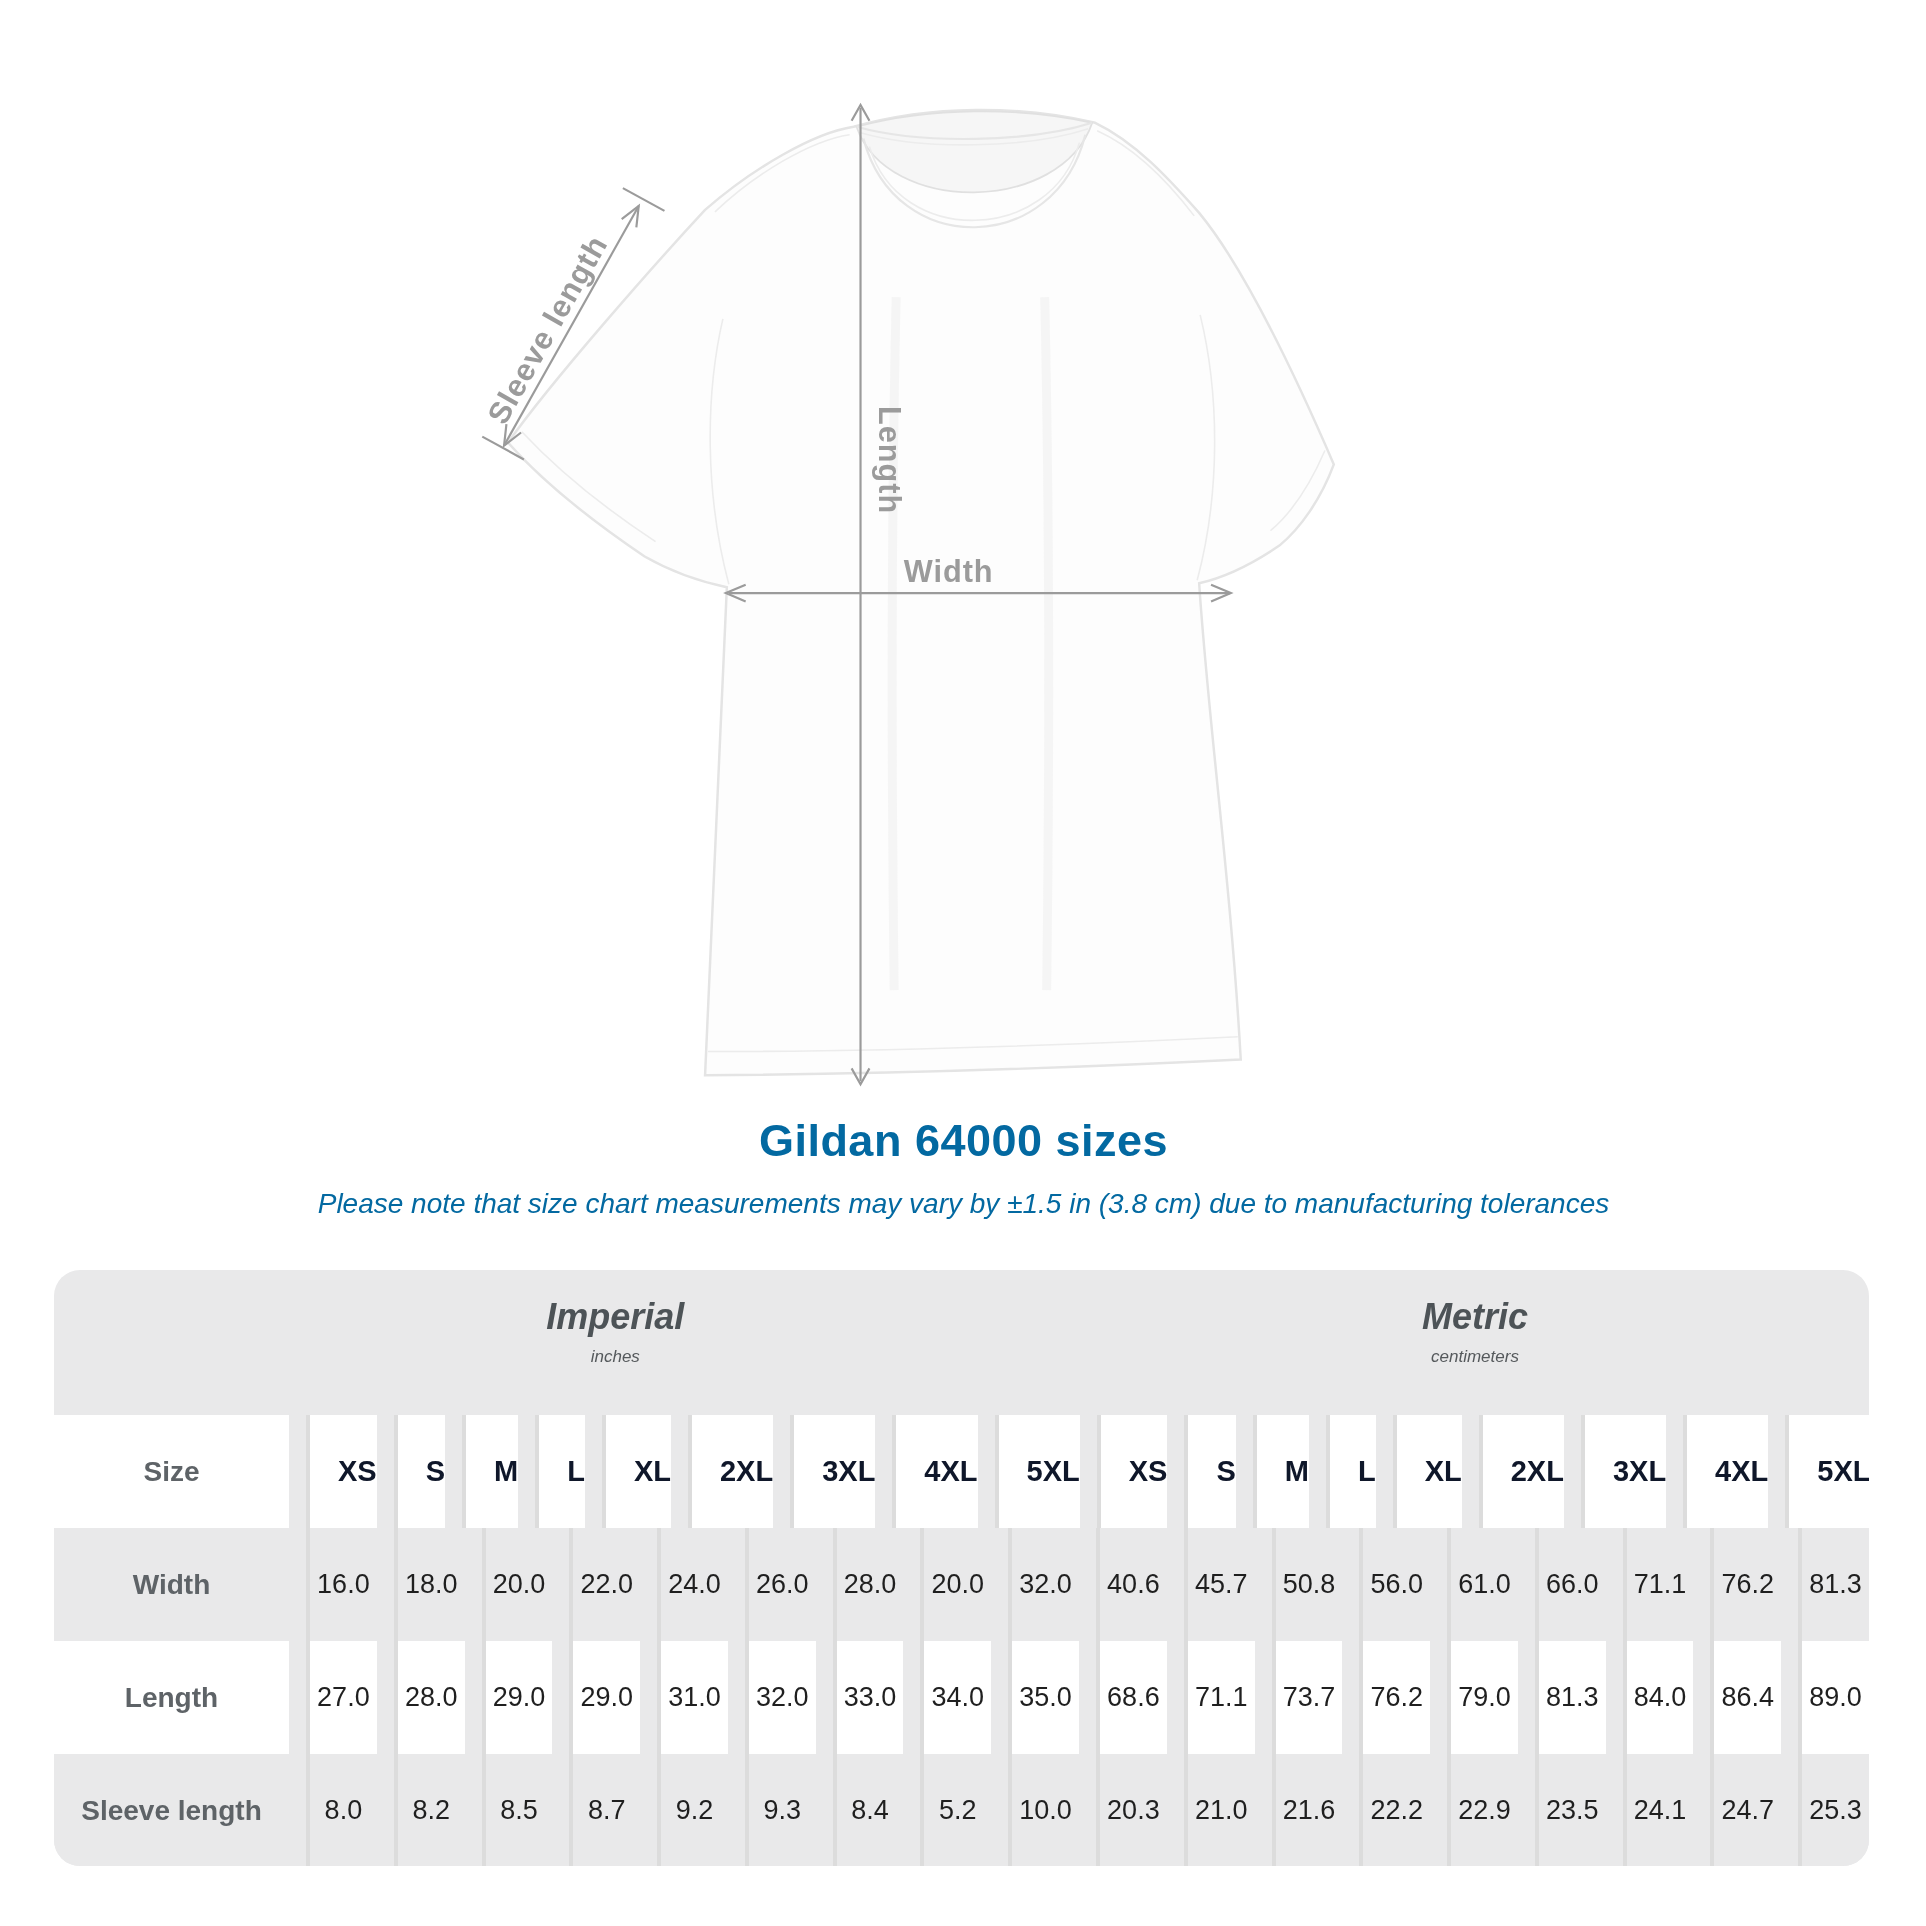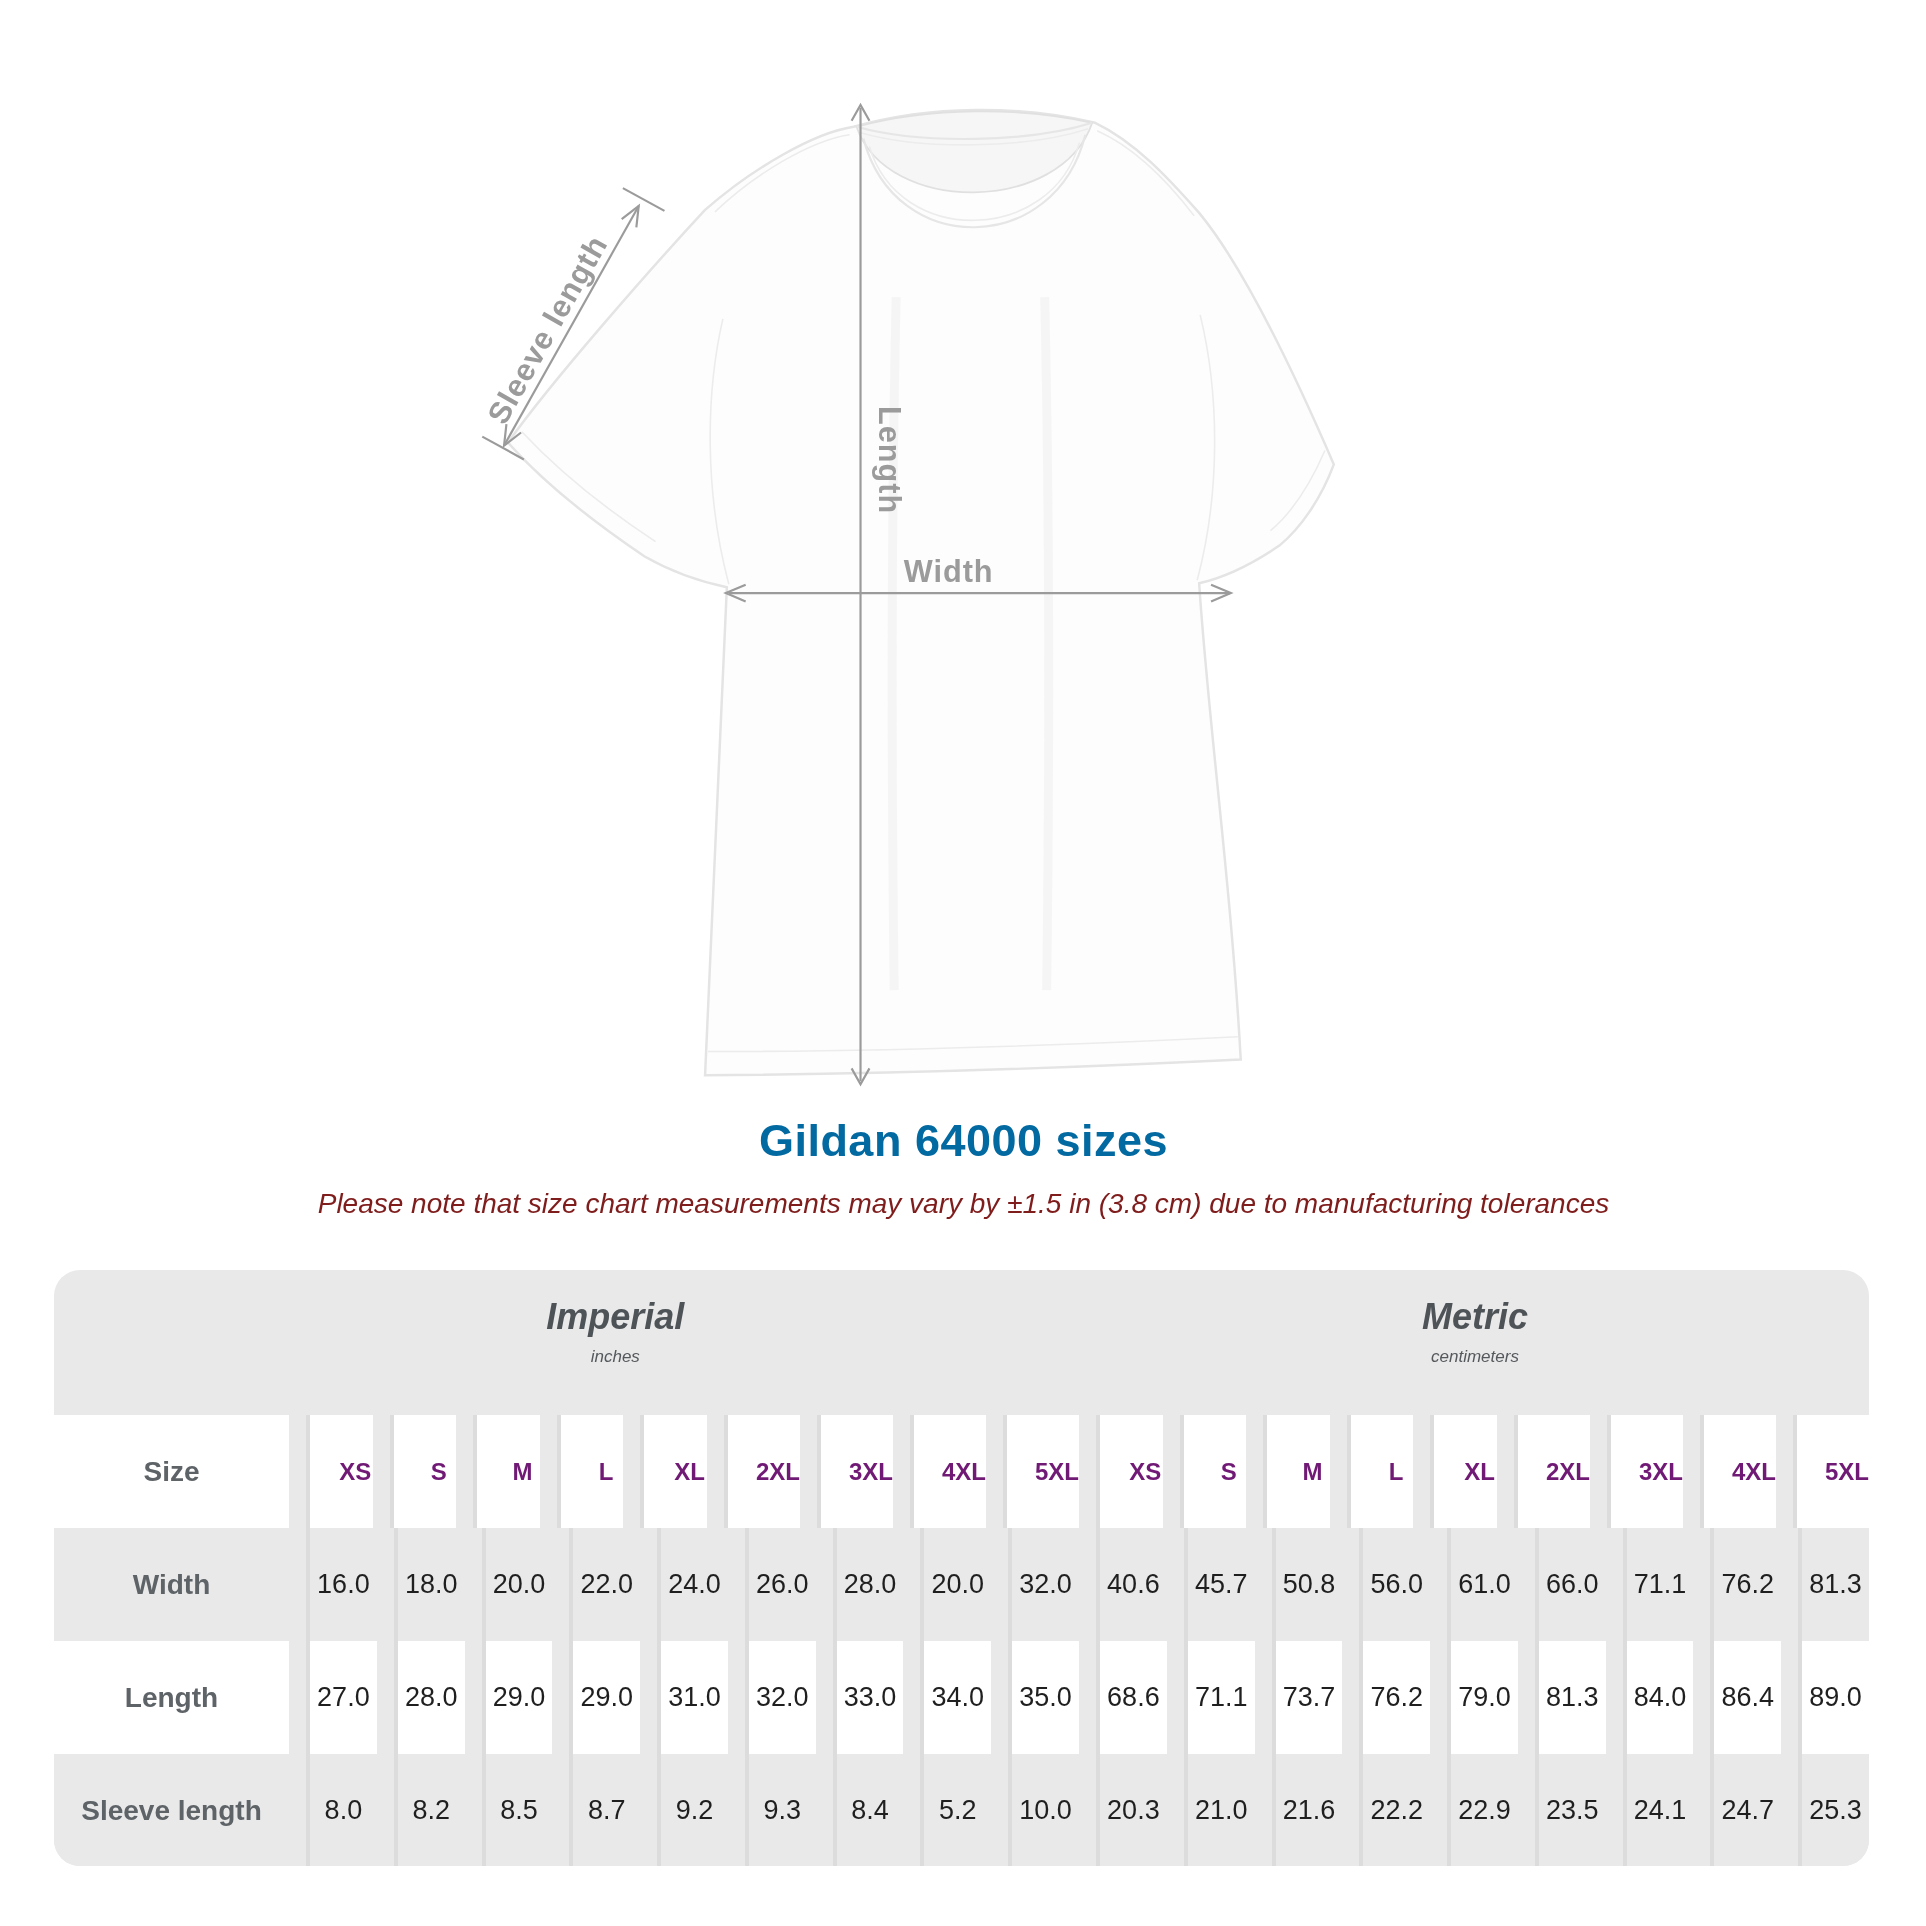--- a/index.html
+++ b/index.html
@@ -11,36 +11,36 @@
   .dim-label{fill:#9b9b9b;font-family:"Liberation Sans",sans-serif;font-size:31px;
              font-weight:bold;letter-spacing:1px;}
   .tee-body{fill:#fdfdfd;stroke:#e4e4e4;stroke-width:2.5;}
   .tee-hole{fill:#f6f6f6;stroke:#e0e0e0;stroke-width:1.8;}
   .tee-line{fill:none;stroke:#e6e6e6;stroke-width:2.2;}
   .tee-stitch{fill:none;stroke:#ececec;stroke-width:1.6;}
   .tee-soft{fill:none;stroke:#f3f3f3;stroke-width:9;opacity:.85;}
   .page-title{position:absolute;left:0;top:1115px;width:100%;text-align:center;
               font-size:45px;font-weight:bold;color:#0369a1;letter-spacing:0.5px;}
   .note{position:absolute;left:0;top:1188px;width:100%;text-align:center;
-        font-size:28px;font-style:italic;color:#7f1d1d;}
+        font-size:28px;font-style:italic;color:#0369a1;}
   .card{position:absolute;left:54px;top:1270px;width:1815px;height:596px;
         background:#e9e9ea;border-radius:26px;overflow:hidden;}
   .units{position:relative;height:145px;margin-left:24px;}
   .unit{position:absolute;top:26px;transform:translateX(-50%);text-align:center;}
   .unit-imperial{left:30%;}
   .unit-metric{left:78%;}
   .unit-name{font-size:36px;font-weight:bold;font-style:italic;color:#4d5357;}
   .unit-sub{margin-top:9px;font-size:17px;font-style:italic;color:#55595c;}
   .t-row{display:grid;grid-template-columns:235px repeat(18,1fr);column-gap:21px;height:113px;}
   .cell{display:flex;align-items:center;justify-content:center;
         font-size:27px;color:#1f1f1f;}
   .t-row.white .cell{background:#fff;}
   .t-row.gray  .cell{background:#e9e9ea;}
   .cell.val{box-shadow:-4px 0 0 0 #dcdcdc;}
-  .cell.hdr{font-weight:bold;color:#701a75;font-size:24px;padding-left:28px;}
+  .cell.hdr{font-weight:bold;color:#0f172a;font-size:29px;padding-left:28px;}
   .cell.rowlabel{font-weight:bold;color:#5e6367;font-size:28px;}
 </style>
 </head>
 <body>
 
 <div class="page">
 
   <svg class="diagram-svg" width="1927" height="1109" viewBox="0 0 1946 1120">
 
     <g>

